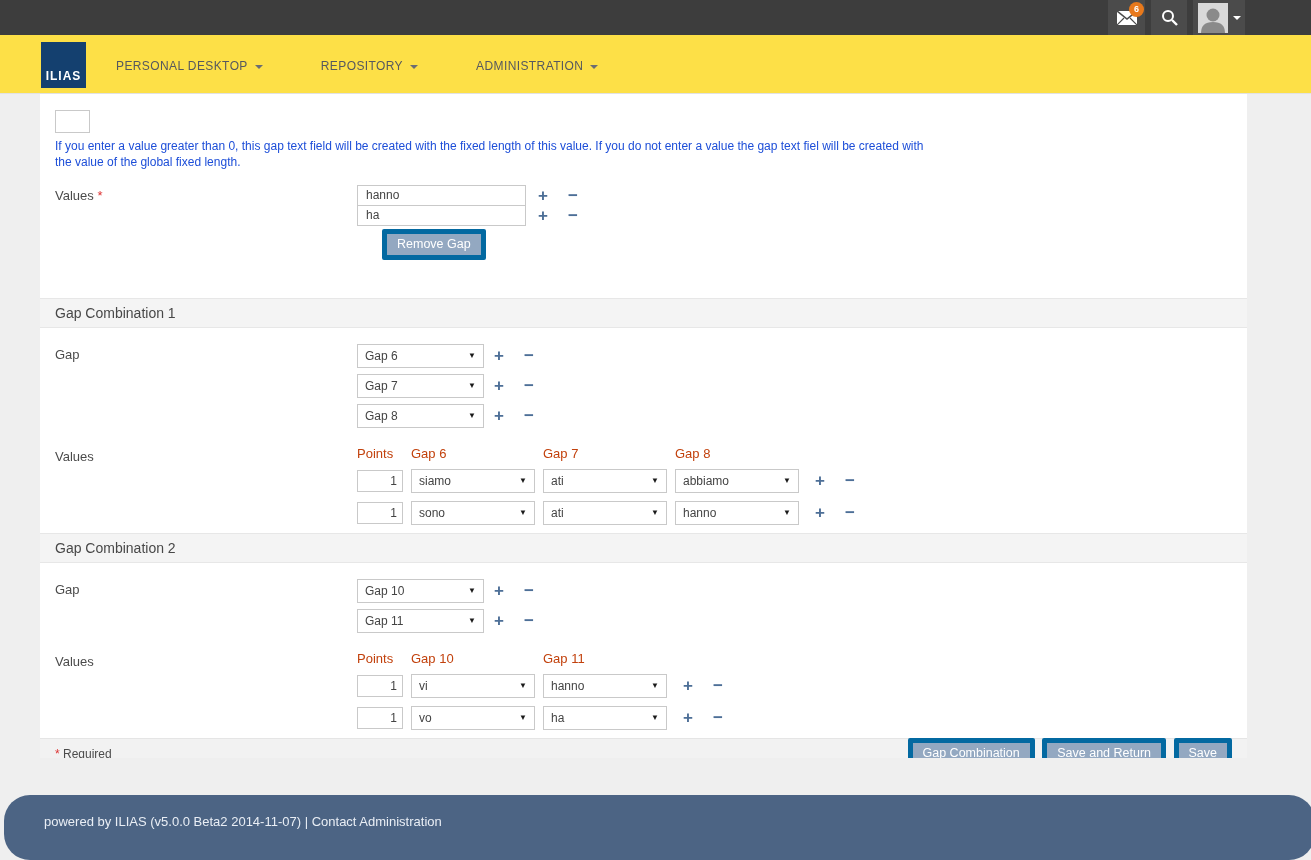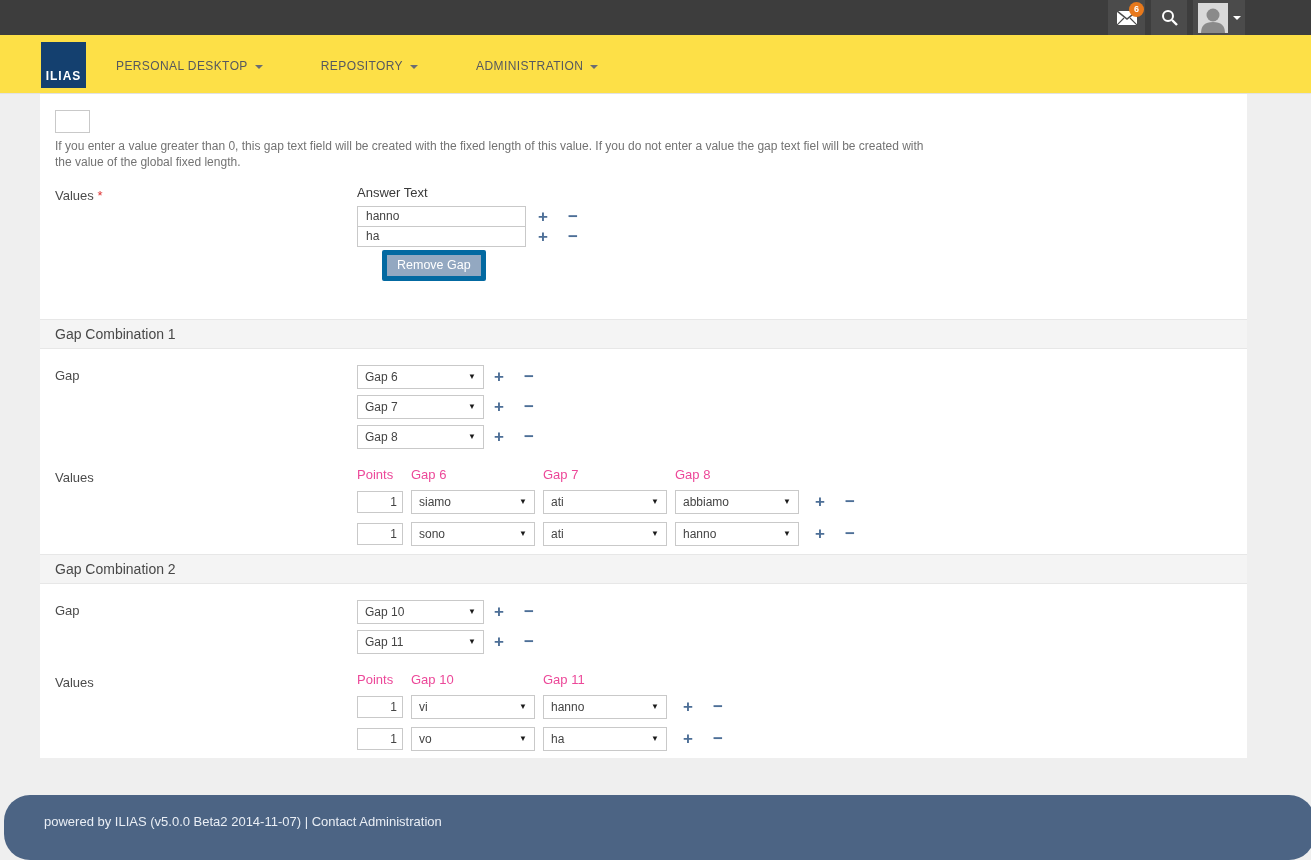--- a/index.html
+++ b/index.html
@@ -41,21 +41,21 @@
   .panel { margin-left:40px; width:1207px; height:664px; background:#ffffff; display:flex;
            flex-direction:column; overflow:hidden; }
 
   .form-row { display:flex; padding-left:15px; }
   .row-label { width:302px; font-size:13px; color:#4b4b4b; padding-top:3px; flex:none; }
   .req-star { color:#dd3333; }
   .row-field { flex:1; }
 
   .tfl-input { width:35px; height:23px; border:1px solid #c9c9c9; font-size:12px; padding:0 4px;
                color:#444; background:#fff; }
-  .help-text { margin-top:6px; font-size:12px; color:#737373; line-height:1.32; width:872px; }
+  .help-text { margin-top:6px; font-size:12px; color:#1d4ed8; line-height:1.32; width:872px; }
 
   .col-header { font-size:13px; color:#3a3a3a; margin-bottom:6px; }
   .answer-row { display:flex; align-items:center; }
   .answer-input { width:169px; height:21px; border:1px solid #c9c9c9; font-size:12px; padding:0 8px;
                   color:#444; }
   .answer-row + .answer-row .answer-input { margin-top:-1px; }
 
   .icon-btn { color:#4d6f97; font-weight:bold; font-size:17px; line-height:1; cursor:pointer;
               width:14px; text-align:center; flex:none; }
   .ml10 { margin-left:10px; } .ml16 { margin-left:16px; } .ml8 { margin-left:8px; } .ml6 { margin-left:6px; }
@@ -70,21 +70,21 @@
 
   .select { height:24px; border:1px solid #c9c9c9; background:#ffffff; display:flex; align-items:center;
             justify-content:space-between; padding:0 7px; font-size:12px; color:#444; cursor:pointer;
             flex:none; }
   .select .caret { font-size:8px; color:#1a1a1a; margin-left:6px; }
   .sel-gap { width:127px; }
   .sel-val { width:124px; margin-right:8px; }
 
   .gap-select-row { display:flex; align-items:center; margin-bottom:6px; }
 
-  .vals-header { display:flex; font-size:13px; color:#ec4899; margin-bottom:8px; }
+  .vals-header { display:flex; font-size:13px; color:#c2410c; margin-bottom:8px; }
   .h-points { width:54px; flex:none; }
   .h-gap { width:132px; flex:none; }
   .val-row { display:flex; align-items:center; margin-bottom:8px; }
   .points-input { width:46px; height:22px; border:1px solid #c9c9c9; font-size:12px; text-align:right;
                   padding:0 5px; color:#444; margin-right:8px; flex:none; }
 
   .command-bar { margin-top:auto; height:31px; background:#f2f2f2; border-top:1px solid #e5e5e5;
                  display:flex; align-items:center; justify-content:space-between; padding:0 15px 0 15px; }
   .required-note { font-size:12px; color:#4b4b4b; }
   .command-buttons .btn { margin-left:3px; }
@@ -158,21 +158,20 @@
         <div class="help-text">If you enter a value greater than 0, this gap text field will be created with the fixed length of this value. If you do not enter a value the gap text fiel will be created with the value of the global fixed length.</div>
       </div>
     </div>
 
     <div class="form-row mt14">
       <div class="row-label">
         <span>Values</span>
         <span class="req-star">*</span>
       </div>
       <div class="row-field">
-        <div class="col-header">Answer Text</div>
         <div class="answer-row">
           <input class="answer-input" type="text" value="hanno" style="">
           <span class="icon-btn ml10">+</span>
           <span class="icon-btn ml16">−</span>
         </div>
         <div class="answer-row">
           <input class="answer-input" type="text" value="ha" style="">
           <span class="icon-btn ml10">+</span>
           <span class="icon-btn ml16">−</span>
         </div>

